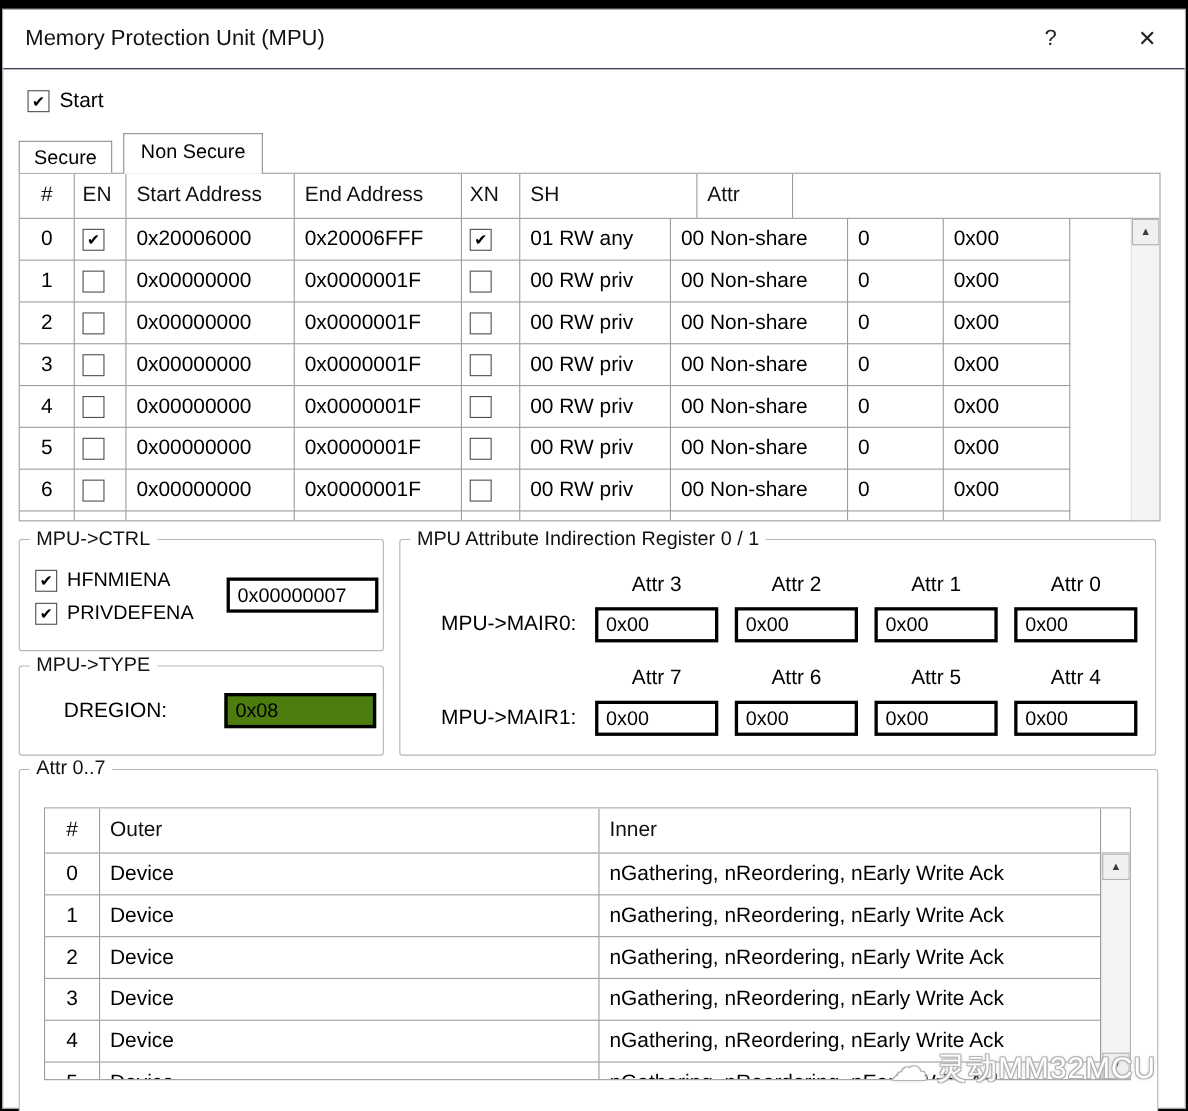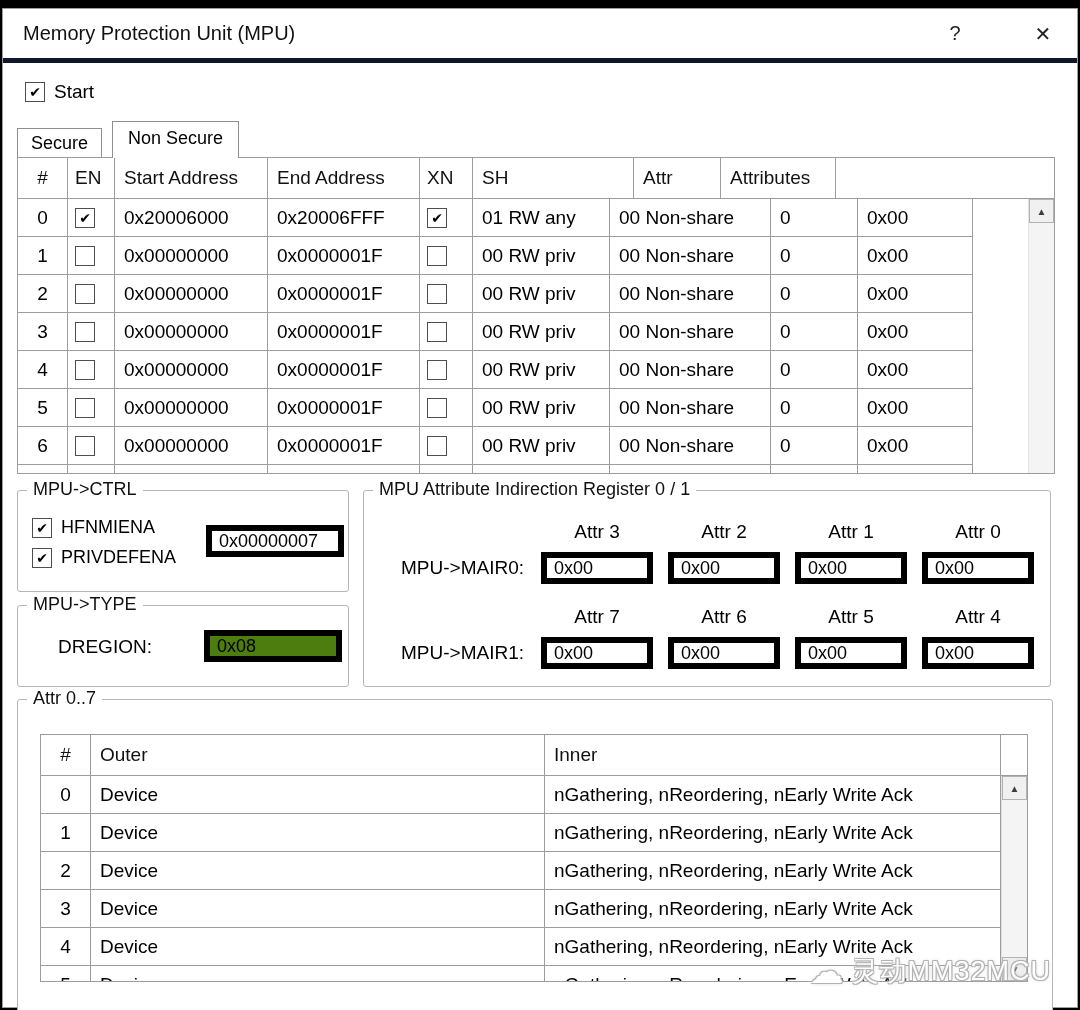--- a/index.html
+++ b/index.html
@@ -15,21 +15,21 @@
     position: absolute; left: 2px; top: 8px;
     width: 1076px; height: 1000px;
     background: #fff;
     border: 1px solid #9e9e9e;
   }
   
   .titlebar {
     position: absolute; left: 0; top: 0; right: 0; height: 54px;
     display: flex; align-items: center;
     padding: 0 14px 0 20px;
-    border-bottom: 5px solid #0f172a;
+    border-bottom: 1px solid #0f172a;
     background: #fff;
   }
   .title { flex: 1; font-size: 20px; color: #111; }
   .tb-btn {
     width: 40px; height: 40px; display: flex; align-items: center; justify-content: center;
     font-size: 20px; color: #222; cursor: default;
   }
   .help-btn { margin-right: 48px; }
   
   .cb {
@@ -112,21 +112,21 @@
     background: #fff; padding: 0 6px; font-size: 18px; color: #111; white-space: nowrap;
   }
   .ctrl-group { left: 14px; top: 481px; width: 332px; height: 102px; }
   .type-group { left: 14px; top: 596px; width: 332px; height: 82px; }
   .mair-group { left: 360px; top: 481px; width: 688px; height: 197px; }
   .attr-group { left: 14px; top: 690px; width: 1036px; height: 364px; }
   .ctrl-cb-1 { position: absolute; left: 14px; top: 26px; }
   .ctrl-cb-2 { position: absolute; left: 14px; top: 56px; }
   .cb-label { font-size: 18px; }
   .field {
-    border: 6px solid #000000; background: #fff;
+    border: 3px solid #000000; background: #fff;
     font-size: 18px; font-family: inherit; color: #000;
     height: 32px; padding: 0 7px; outline: none;
   }
   .field.disabled { background: #4d7c0f; }
   .ctrl-field { position: absolute; left: 188px; top: 34px; width: 138px; }
   .dregion-label { position: absolute; left: 40px; top: 30px; font-size: 19px; }
   .dregion-field { position: absolute; left: 186px; top: 24px; width: 138px; }
   
   .mair-grid {
     position: absolute; left: 12px; top: 30px; right: 12px;
@@ -176,21 +176,20 @@
 
   <div class="table region-table">
     <div class="thead">
       <div class="th col-num">#</div>
       <div class="th col-en">EN</div>
       <div class="th col-start">Start Address</div>
       <div class="th col-end">End Address</div>
       <div class="th col-xn">XN</div>
       <div class="th col-sh">SH</div>
       <div class="th col-attr">Attr</div>
-      <div class="th col-attrs">Attributes</div>
       <div class="th col-fill"></div>
     </div>
     <div class="tbody">
         <div class="trow">
           <div class="td col-num">0</div>
           <div class="td col-en">
             <span class="cb checked">✔</span>
           </div>
           <div class="td col-start">0x20006000</div>
           <div class="td col-end">0x20006FFF</div>

